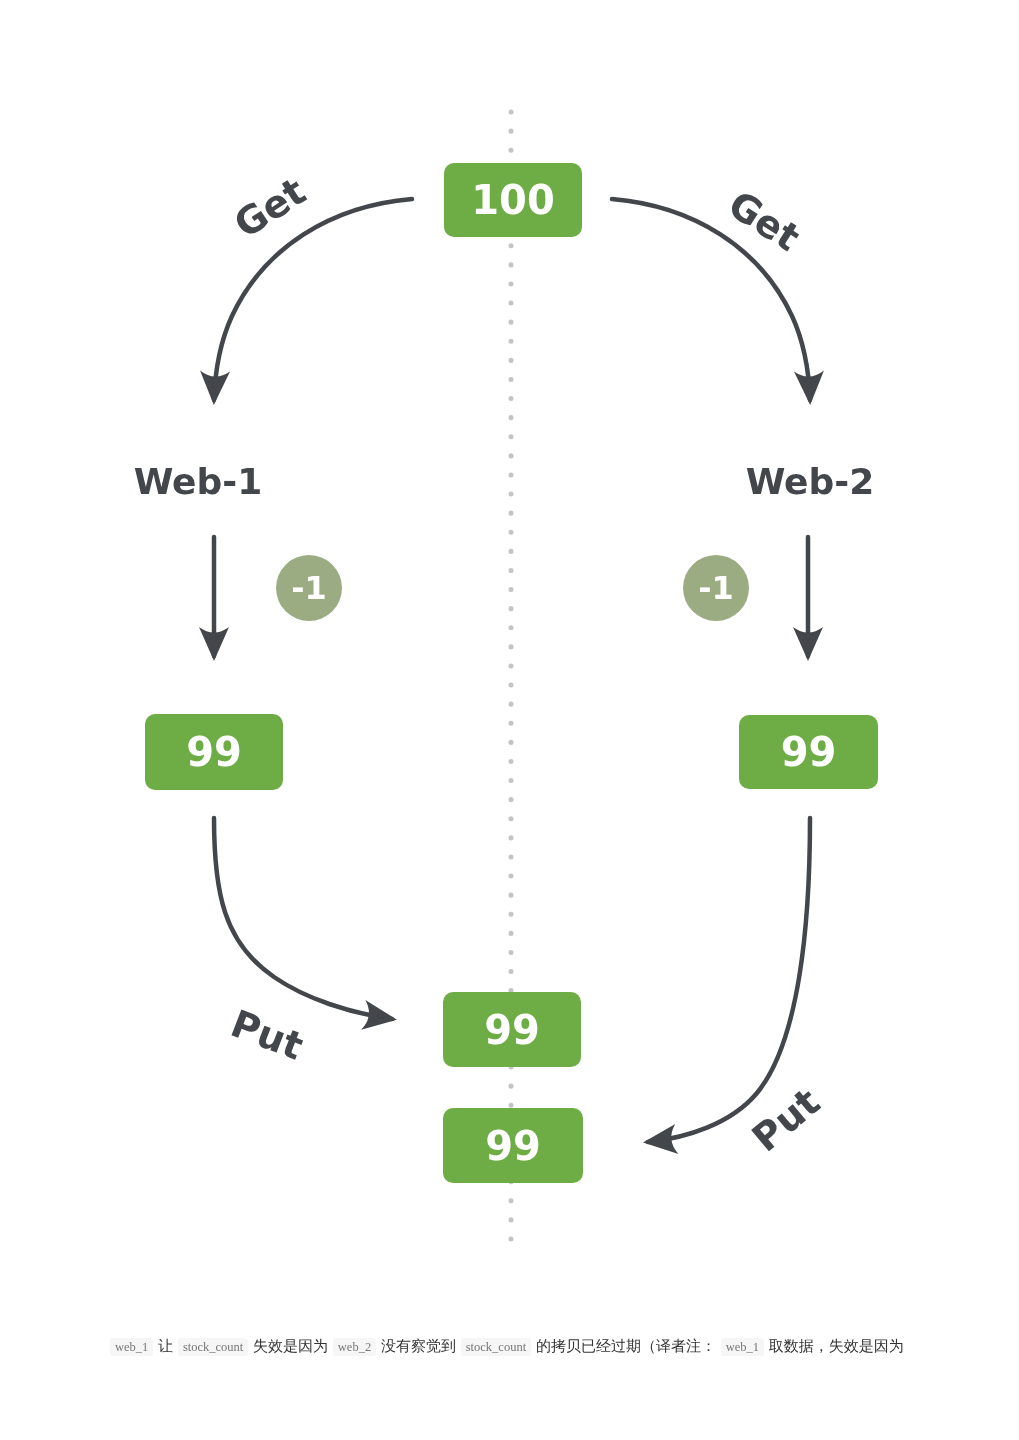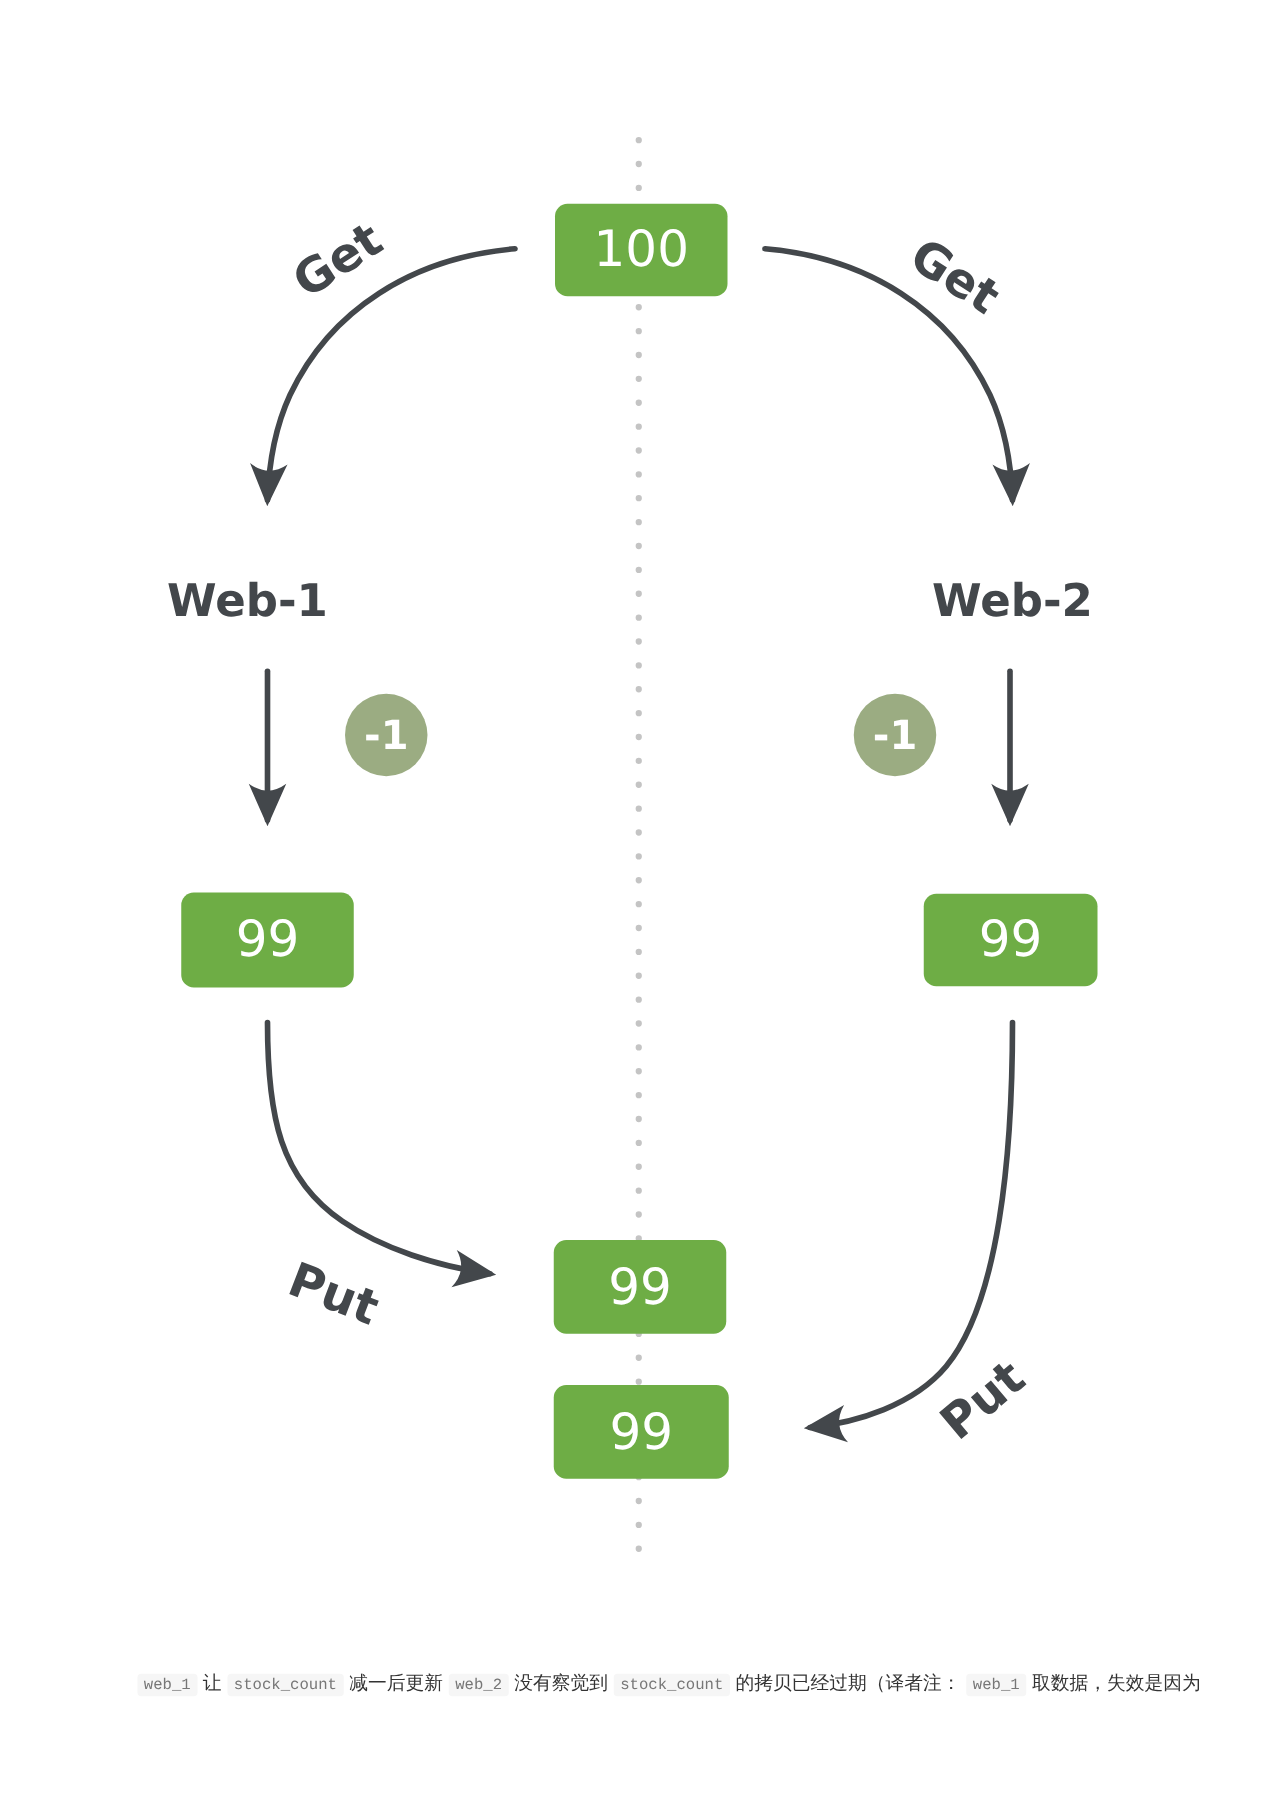--- a/index.html
+++ b/index.html
@@ -26,21 +26,21 @@
     stroke: var(--dot_gray, #c4c4c4);
     stroke-width: 5;
     stroke-linecap: round;
     stroke-dasharray: 0.1 19;
   }
   .box {
     position: absolute;
     background: var(--box_green, #6ead45);
     border-radius: 10px;
     color: #fff;
-    font-weight: normal;
+    font-weight: bold;
     font-size: 40px;
     display: flex; align-items: center; justify-content: center;
     z-index: 2;
   }
   .circle {
     position: absolute;
     width: 66px; height: 66px;
     border-radius: 50%;
     background: var(--circle_sage, #9bac82);
     color: #fff;
@@ -62,21 +62,21 @@
     position: absolute;
     left: 110px; top: 1334px;
     width: 820px;
     font-size: 15px;
     color: var(--caption_text, #333333);
     line-height: 24px;
     white-space: nowrap;
     z-index: 2;
   }
   .caption .code {
-    font-family: Liberation Mono, monospace;
+    font-family: Liberation Serif, serif;
     font-size: 12.5px;
     color: var(--code_text, #777777);
     background: var(--code_bg, #f6f6f6);
     padding: 2px 5px;
     border-radius: 3px;
   }
 </style>
 </head>
 <body>
 
@@ -123,15 +123,15 @@
   <div class="box" style="left:739px; top:715px; width:139px; height:74px;">99</div>
 
   <div class="lbl" style="left:267px; top:1035px; transform:translate(-50%,-50%) rotate(21deg);">Put</div>
 
   <div class="lbl" style="left:786px; top:1120px; transform:translate(-50%,-50%) rotate(-40deg);">Put</div>
 
   <div class="box" style="left:443px; top:992px; width:138px; height:75px;">99</div>
 
   <div class="box" style="left:443px; top:1108px; width:140px; height:75px;">99</div>
 
-  <div class="caption"><span class="code">web_1</span><span class="txt"> 让 </span><span class="code">stock_count</span><span class="txt"> 减一后更新 </span><span class="code">web_2</span><span class="txt"> 没有察觉到 </span><span class="code">stock_count</span><span class="txt"> 的拷贝已经过期（译者注： </span><span class="code">web_1</span><span class="txt"> 取数据，失效是因为</span></div>
+  <div class="caption"><span class="code">web_1</span><span class="txt"> 让 </span><span class="code">stock_count</span><span class="txt"> 失效是因为 </span><span class="code">web_2</span><span class="txt"> 没有察觉到 </span><span class="code">stock_count</span><span class="txt"> 的拷贝已经过期（译者注： </span><span class="code">web_1</span><span class="txt"> 取数据，失效是因为</span></div>
 
 </div>
 
 </body></html>

